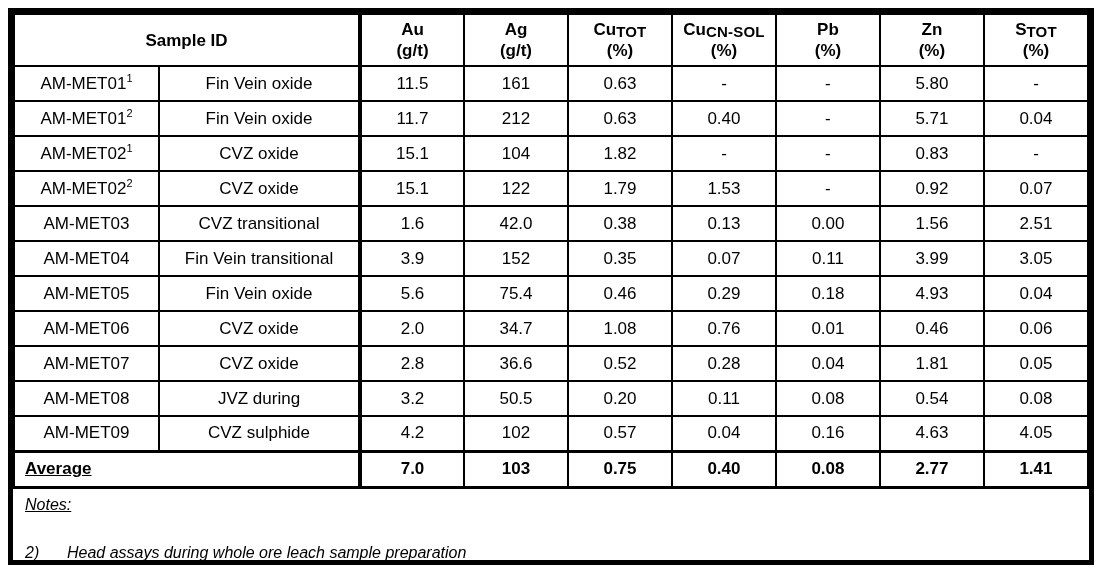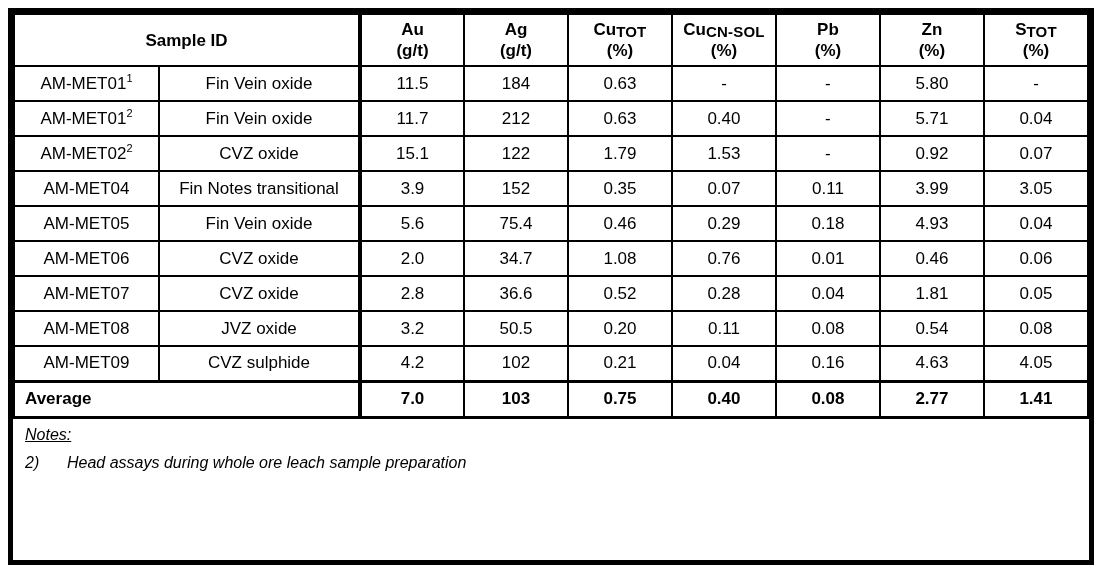--- a/index.html
+++ b/index.html
@@ -44,20 +44,21 @@
   
   tr.avg td {
     border-top: 3px solid #000;
     border-bottom: none;
     font-weight: bold;
     height: 37px;
   }
   tr.avg td.avg-label {
     text-align: left;
     padding-left: 10px;
+    text-decoration: underline;
   }
   sup {
     font-size: 11px;
     line-height: 0;
   }
   th sub {
     font-size: 15px;
     font-weight: bold;
     vertical-align: baseline;
     position: relative;
@@ -67,21 +68,21 @@
   }
   .notes {
     flex: 1;
     border-top: 3px solid #000;
     font-style: italic;
     font-size: 16px;
     padding: 7px 12px 6px 12px;
   }
   .notes-title {
     text-decoration: underline;
-    margin-bottom: 8px;
+    margin-bottom: 28px;
   }
   .note-item { line-height: 22px; }
   .note-num {
     display: inline-block;
     width: 42px;
   }
 </style>
 </head>
 <body>
 
@@ -108,52 +109,74 @@
         <th><span>Pb</span><sub></sub><br><span>(%)</span></th>
         <th><span>Zn</span><sub></sub><br><span>(%)</span></th>
         <th><span>S</span><sub>TOT</sub><br><span>(%)</span></th>
       </tr>
     </thead>
     <tbody>
       <tr>
         <td><span>AM-MET01</span><sup>1</sup></td>
         <td>Fin Vein oxide</td>
         <td class="tl">11.5</td>
-        <td>184</td>
+        <td>161</td>
         <td>0.63</td>
         <td>-</td>
         <td>-</td>
         <td>5.80</td>
         <td>-</td>
       </tr>
       <tr>
         <td><span>AM-MET01</span><sup>2</sup></td>
         <td>Fin Vein oxide</td>
         <td class="tl">11.7</td>
         <td>212</td>
         <td>0.63</td>
         <td>0.40</td>
         <td>-</td>
         <td>5.71</td>
         <td>0.04</td>
       </tr>
       <tr>
+        <td><span>AM-MET02</span><sup>1</sup></td>
+        <td>CVZ oxide</td>
+        <td class="tl">15.1</td>
+        <td>104</td>
+        <td>1.82</td>
+        <td>-</td>
+        <td>-</td>
+        <td>0.83</td>
+        <td>-</td>
+      </tr>
+      <tr>
         <td><span>AM-MET02</span><sup>2</sup></td>
         <td>CVZ oxide</td>
         <td class="tl">15.1</td>
         <td>122</td>
         <td>1.79</td>
         <td>1.53</td>
         <td>-</td>
         <td>0.92</td>
         <td>0.07</td>
       </tr>
       <tr>
+        <td><span>AM-MET03</span><sup></sup></td>
+        <td>CVZ transitional</td>
+        <td class="tl">1.6</td>
+        <td>42.0</td>
+        <td>0.38</td>
+        <td>0.13</td>
+        <td>0.00</td>
+        <td>1.56</td>
+        <td>2.51</td>
+      </tr>
+      <tr>
         <td><span>AM-MET04</span><sup></sup></td>
-        <td>Fin Notes transitional</td>
+        <td>Fin Vein transitional</td>
         <td class="tl">3.9</td>
         <td>152</td>
         <td>0.35</td>
         <td>0.07</td>
         <td>0.11</td>
         <td>3.99</td>
         <td>3.05</td>
       </tr>
       <tr>
         <td><span>AM-MET05</span><sup></sup></td>
@@ -183,35 +206,35 @@
         <td class="tl">2.8</td>
         <td>36.6</td>
         <td>0.52</td>
         <td>0.28</td>
         <td>0.04</td>
         <td>1.81</td>
         <td>0.05</td>
       </tr>
       <tr>
         <td><span>AM-MET08</span><sup></sup></td>
-        <td>JVZ oxide</td>
+        <td>JVZ during</td>
         <td class="tl">3.2</td>
         <td>50.5</td>
         <td>0.20</td>
         <td>0.11</td>
         <td>0.08</td>
         <td>0.54</td>
         <td>0.08</td>
       </tr>
       <tr>
         <td><span>AM-MET09</span><sup></sup></td>
         <td>CVZ sulphide</td>
         <td class="tl">4.2</td>
         <td>102</td>
-        <td>0.21</td>
+        <td>0.57</td>
         <td>0.04</td>
         <td>0.16</td>
         <td>4.63</td>
         <td>4.05</td>
       </tr>
       <tr class="avg">
         <td colspan="2" class="avg-label">Average</td>
         <td class="tl">7.0</td>
         <td>103</td>
         <td>0.75</td>

